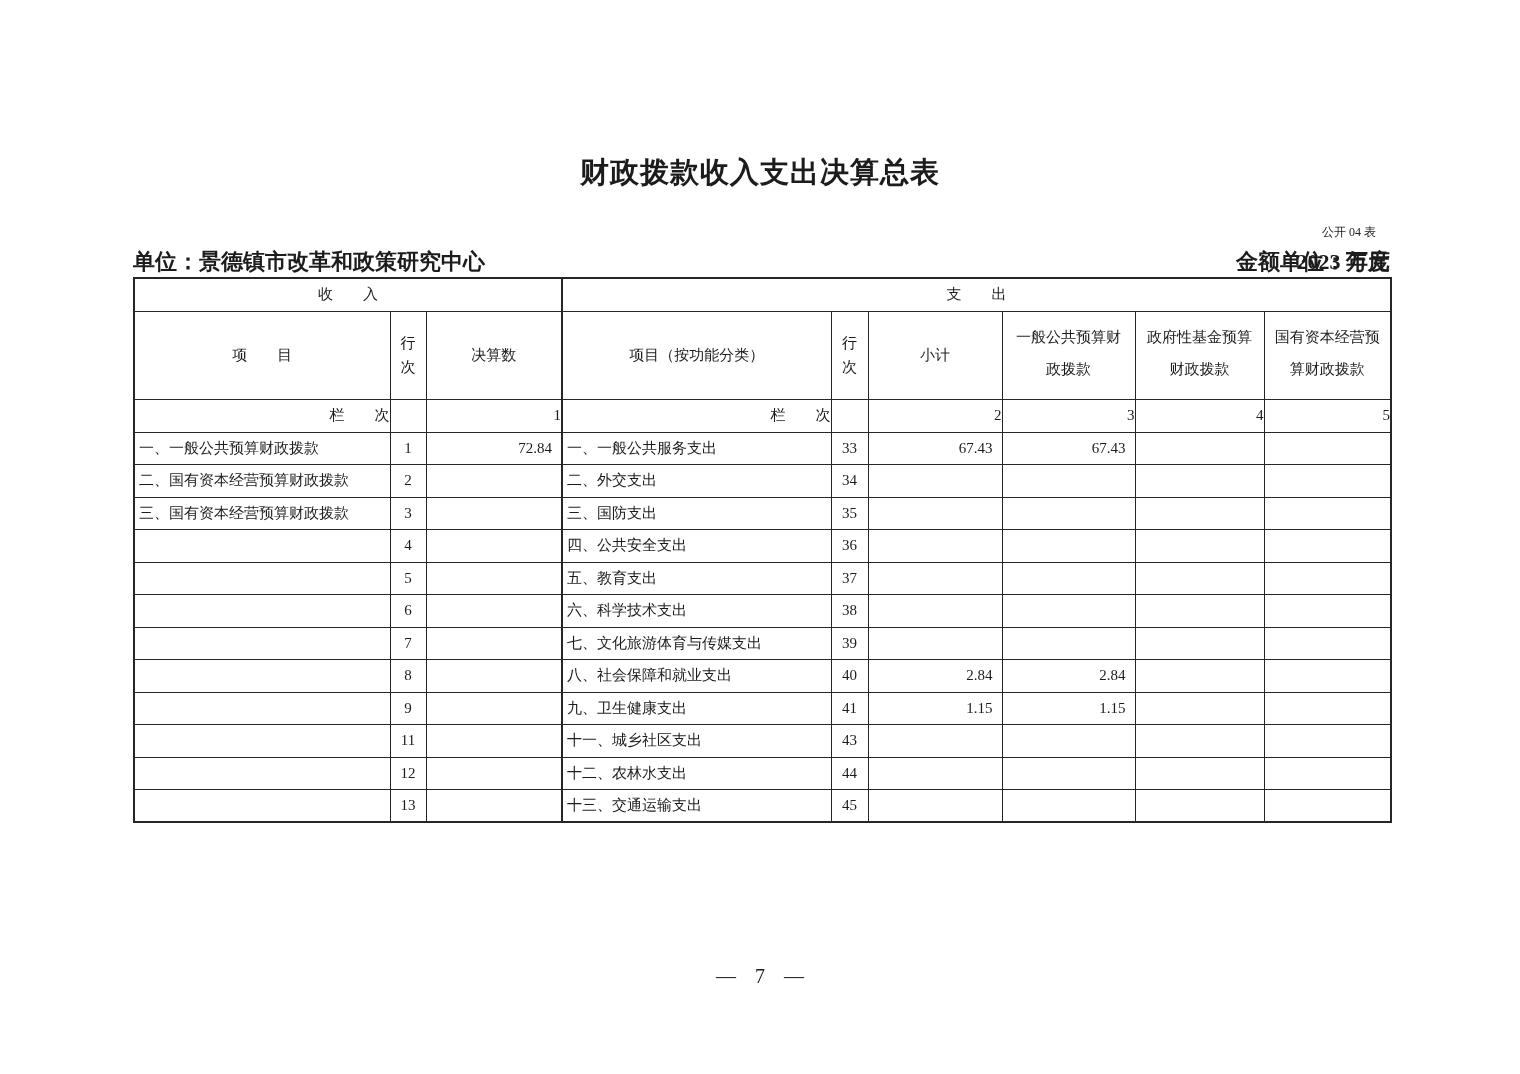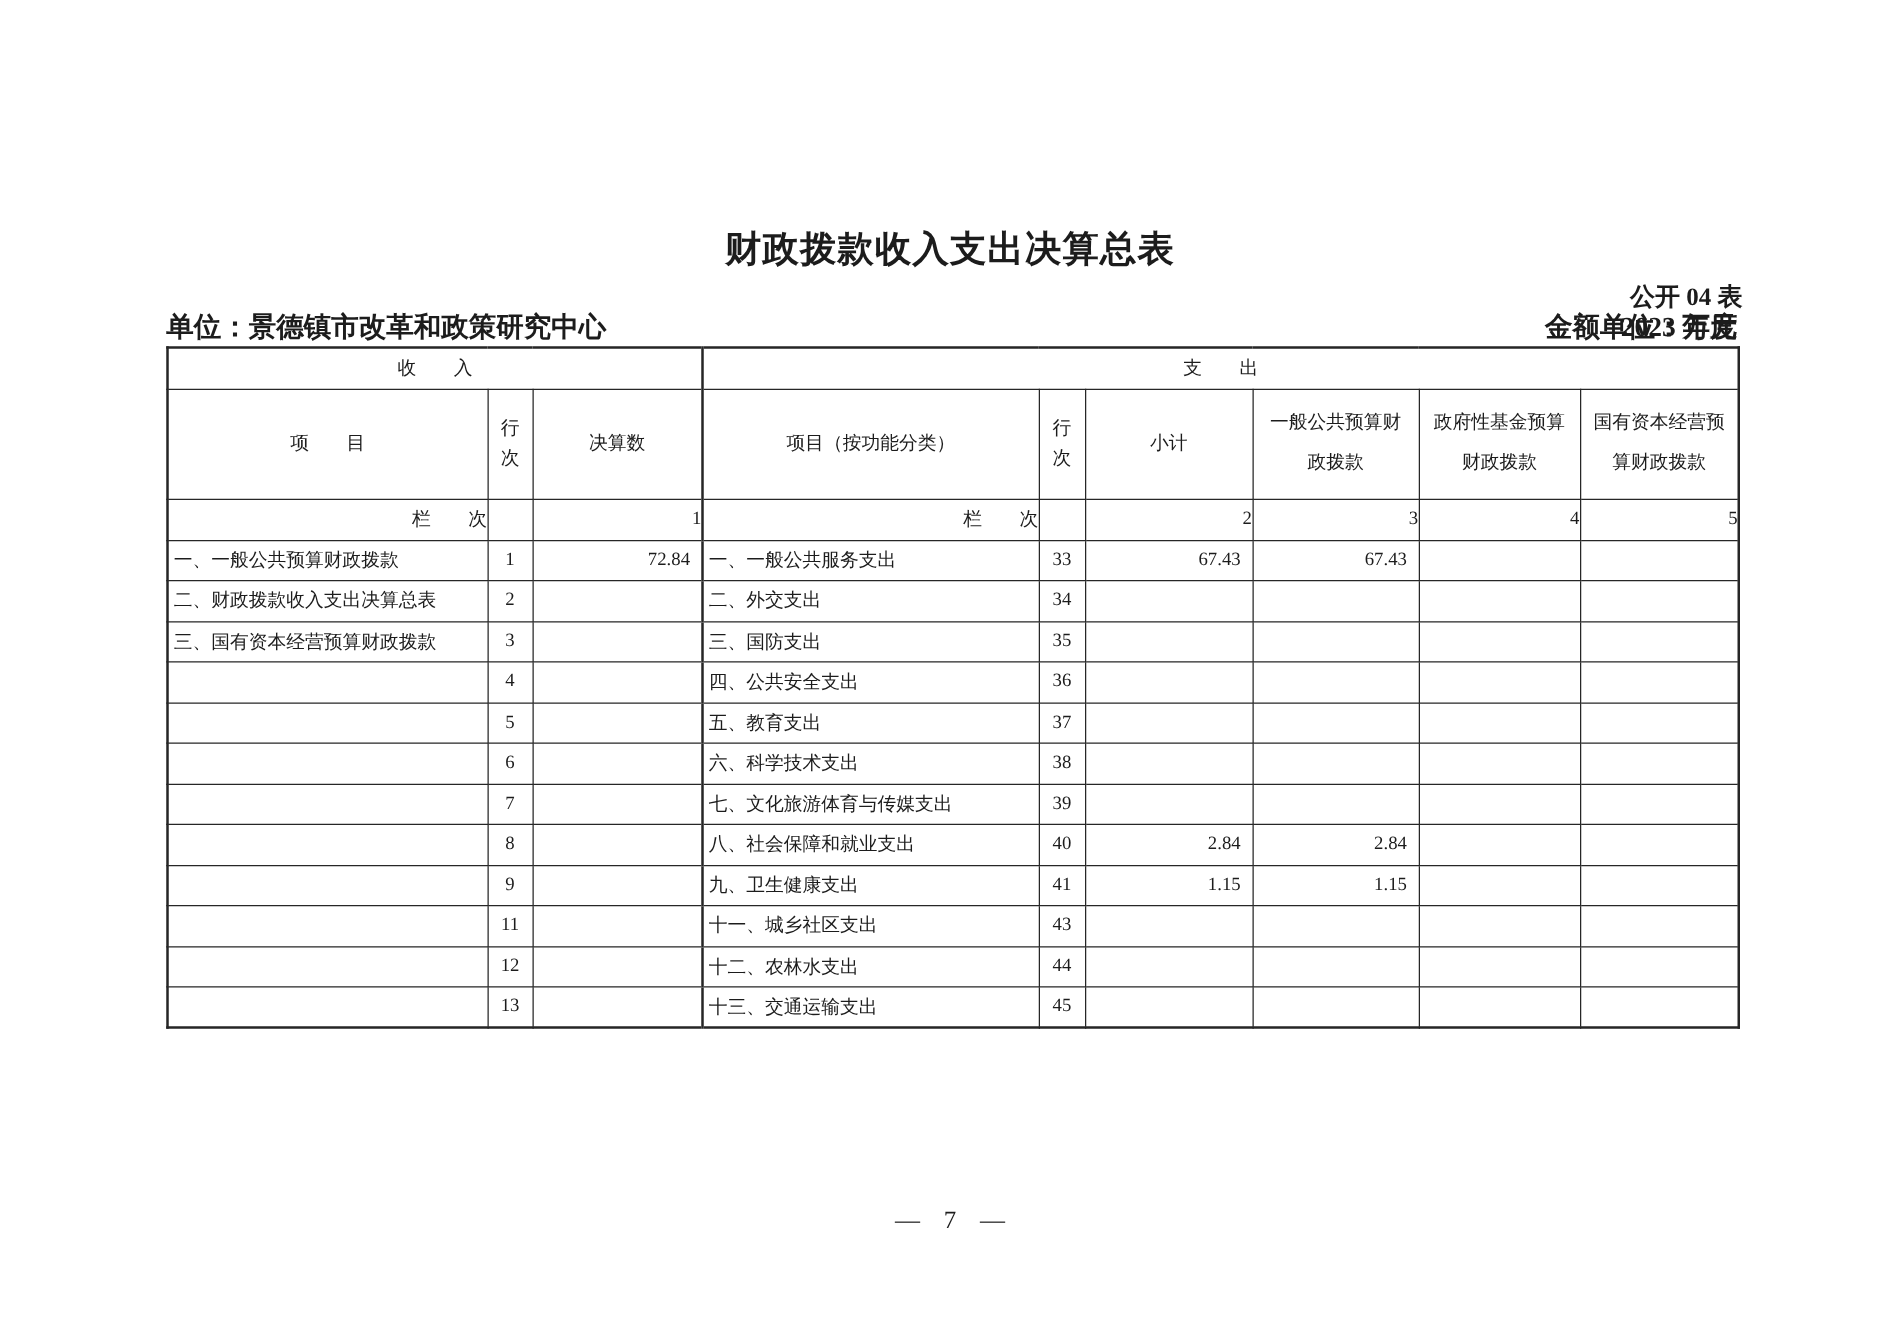--- a/index.html
+++ b/index.html
@@ -5,25 +5,25 @@
   * { margin:0; padding:0; box-sizing:border-box; }
   html,body { background:#ffffff; }
   body {
     width:1520px; height:1074px;
     font-family:"Liberation Serif","DejaVu Serif",serif;
     color:#1c1c1c;
   }
   .page { position:relative; width:1520px; height:1074px; background:#fff; overflow:hidden; }
 
   .title {
-    position:absolute; top:180px; left:0; width:100%;
+    position:absolute; top:153px; left:0; width:100%;
     text-align:center; font-size:29px; font-weight:bold; letter-spacing:1px;
     font-family:"Liberation Sans","DejaVu Sans",sans-serif;
   }
-  .doc-label { position:absolute; top:224px; right:126px; font-size:20px;font-weight:bold; }
+  .doc-label { position:absolute; top:224px; right:144px; font-size:12px; }
   .info-row { position:absolute; top:247px; left:133px; width:1257px; height:24px; font-size:22px;font-weight:bold; }
   .info-left   { position:absolute; left:0; top:0; }
   .info-center { position:absolute; left:0; right:0; top:0; text-align:right; }
   .info-right  { position:absolute; right:0; top:0; }
 
   table.budget {
     position:absolute; top:277px; left:133px; width:1257px;
     border-collapse:collapse; table-layout:fixed;
     border:2.5px solid #262626;
   }
@@ -123,21 +123,21 @@
           <td class="c">1</td>
           <td class="r">72.84</td>
           <td class="l sec-div">一、一般公共服务支出</td>
           <td class="c">33</td>
           <td class="r">67.43</td>
           <td class="r">67.43</td>
           <td class="r"></td>
           <td class="r"></td>
         </tr>
         <tr>
-          <td class="l">二、财政拨款收入支出决算总表</td>
+          <td class="l">二、国有资本经营预算财政拨款</td>
           <td class="c">2</td>
           <td class="r"></td>
           <td class="l sec-div">二、外交支出</td>
           <td class="c">34</td>
           <td class="r"></td>
           <td class="r"></td>
           <td class="r"></td>
           <td class="r"></td>
         </tr>
         <tr>

